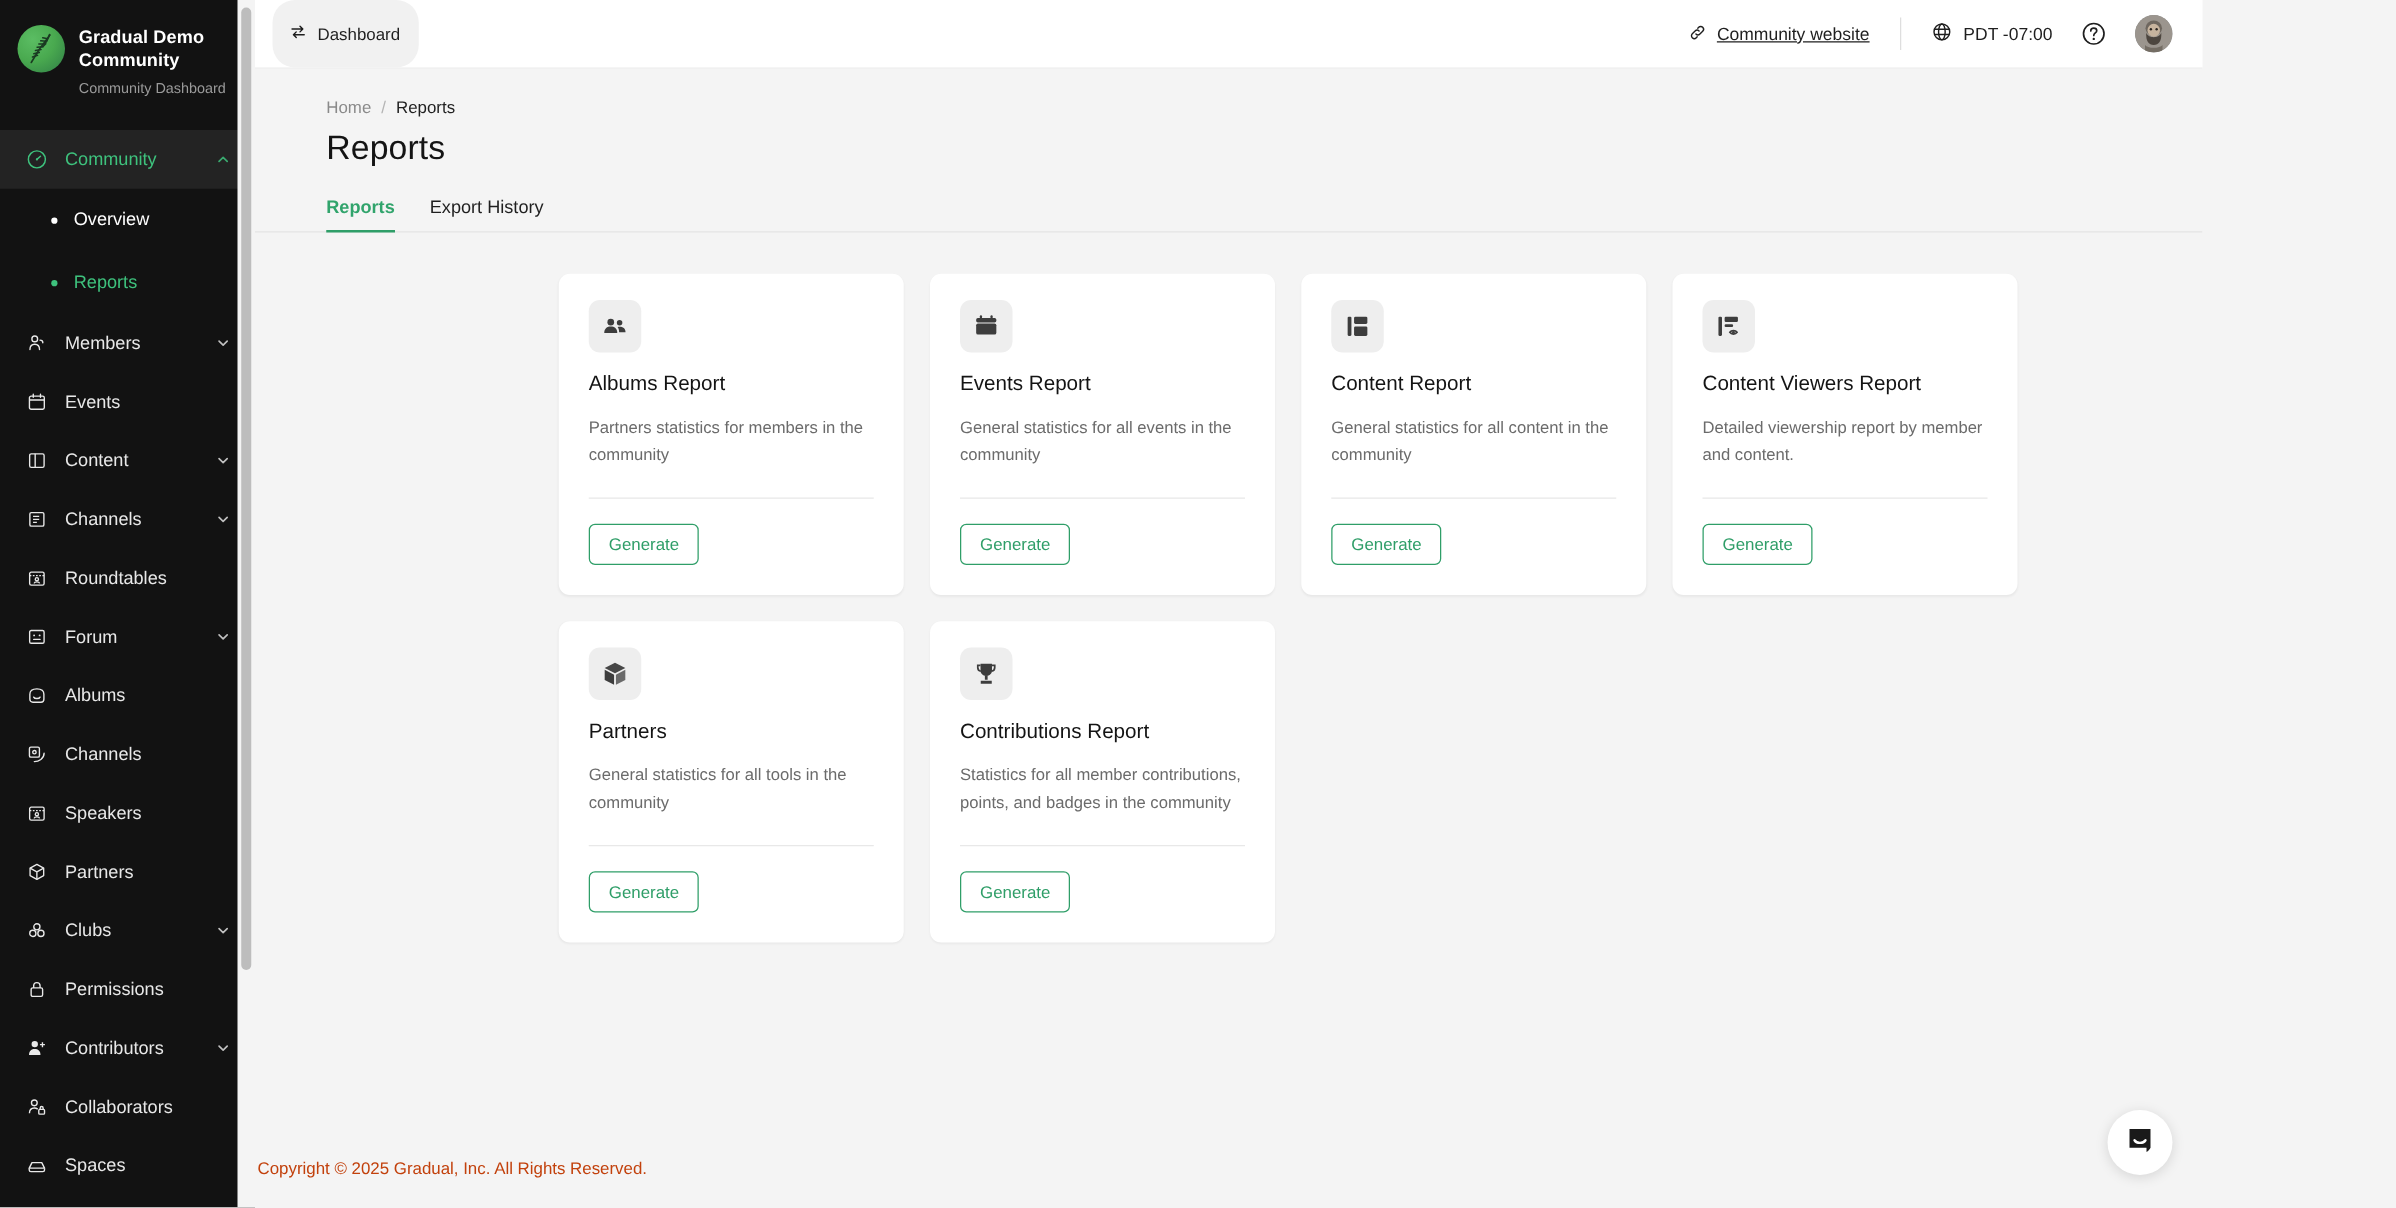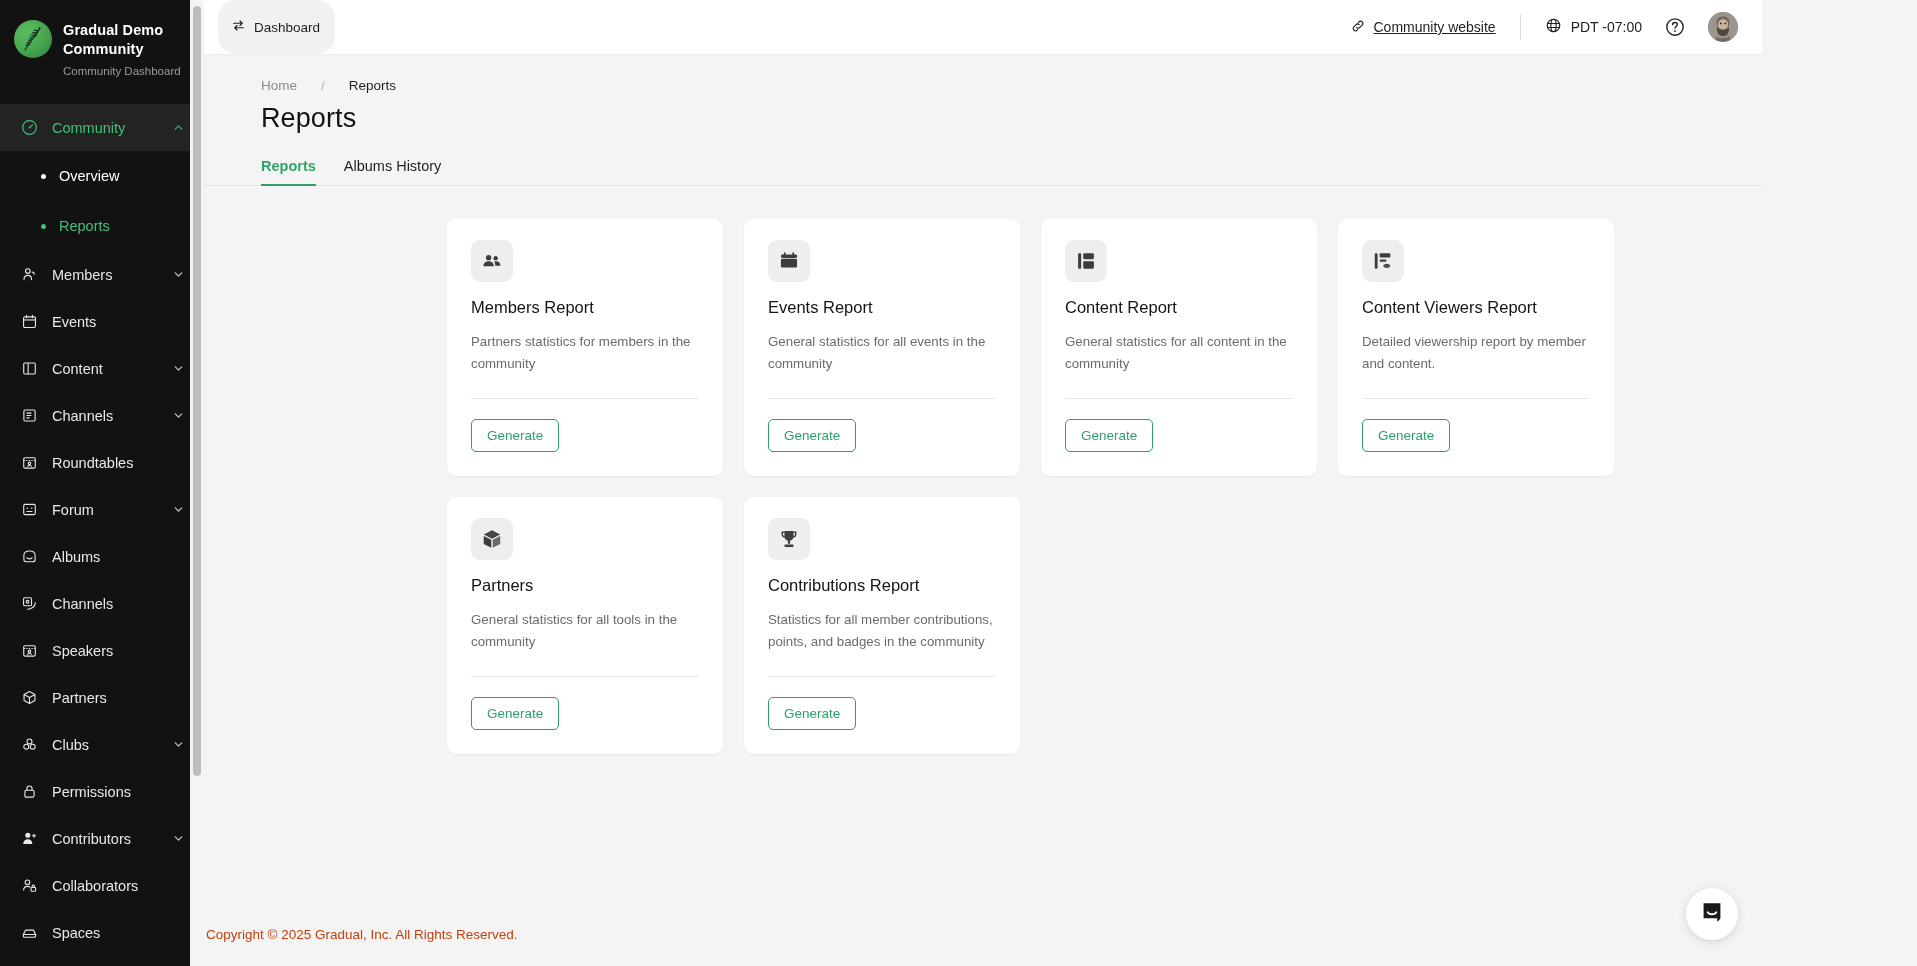--- a/index.html
+++ b/index.html
@@ -95,21 +95,21 @@
   .tb-divider { width: 1px; height: 26px; background: #dedede; margin-right: 24px; }
   .tz { display: inline-flex; align-items: center; gap: 9px; font-size: 14px; color: #1f1f1f; margin-right: 22px; cursor:pointer;}
   .help-btn { width: 22px; height: 22px; margin-right: 22px; cursor: pointer; }
   .avatar {
     width: 30px; height: 30px; border-radius: 50%; overflow: hidden;
     background: #8c8c8c; cursor: pointer; position: relative;
   }
 
   .scroll-area { flex: 1 1 auto; overflow: hidden; position: relative; padding-bottom: 0; }
 
-  .crumbs { padding: 23px 0 0 57px; font-size: 13.5px; color: #1f1f1f; display:flex; gap:24px;text-align:right;}
+  .crumbs { padding: 23px 0 0 57px; font-size: 13.5px; color: #1f1f1f; display:flex; gap:8px;text-align:right;}
   .crumbs .c-home { color: #8a8a8a; cursor: pointer; }
   .crumbs .c-sep { color: #b5b5b5; }
   .crumbs .c-cur { color: #1f1f1f; }
 
   .page-title { padding: 10px 0 0 57px; font-size: 27px; font-weight: 400; color: #141414; letter-spacing: .1px;}
 
   .tabs { display: flex; gap: 28px; padding: 24px 0 0 57px; border-bottom: 1px solid #e3e3e3; margin: 0 0 0 0; }
   .tab {
     font-size: 14.5px; color: #1f1f1f; padding-bottom: 11px;
     cursor: pointer; position: relative;
@@ -484,35 +484,35 @@
       <div class="crumbs">
         <span class="c-home">Home</span>
         <span class="c-sep">/</span>
         <span class="c-cur">Reports</span>
       </div>
 
       <h1 class="page-title">Reports</h1>
 
       <div class="tabs">
         <div class="tab sel">Reports</div>
-        <div class="tab">Albums History</div>
+        <div class="tab">Export History</div>
       </div>
 
       <div class="grid">
 
         <div class="card">
           <div class="card-icon">
             <svg width="22" height="22" viewBox="0 0 24 24" fill="#3d3d3d">
               <circle cx="8.3" cy="8.4" r="2.9"></circle>
                 <circle cx="16" cy="8.9" r="2.4"></circle>
               <path d="M2.6 17.8 C2.6 13.9 5.2 12.2 8.3 12.2 C11.4 12.2 14 13.9 14 17.8 Z"></path>
               <path d="M14.3 12.6 C15 12.4 15.6 12.35 16.2 12.35 C18.8 12.35 21.2 13.7 21.2 17.2 L15.6 17.2 C15.6 15.3 15.1 13.7 14.3 12.6 Z"></path>
             </svg>
           </div>
-          <div class="card-title">Members Report</div>
+          <div class="card-title">Albums Report</div>
           <div class="card-desc">Partners statistics for members in the community</div>
           <div class="card-rule"></div>
           <button class="gen-btn">Generate</button>
         </div>
 
         <div class="card">
           <div class="card-icon">
             <svg width="22" height="22" viewBox="0 0 24 24" fill="#3d3d3d">
               <rect x="3.2" y="4.8" width="17.6" height="3.9" rx="1.5"></rect>
               <rect x="3.2" y="9.6" width="17.6" height="9.6" rx="1.6"></rect>

